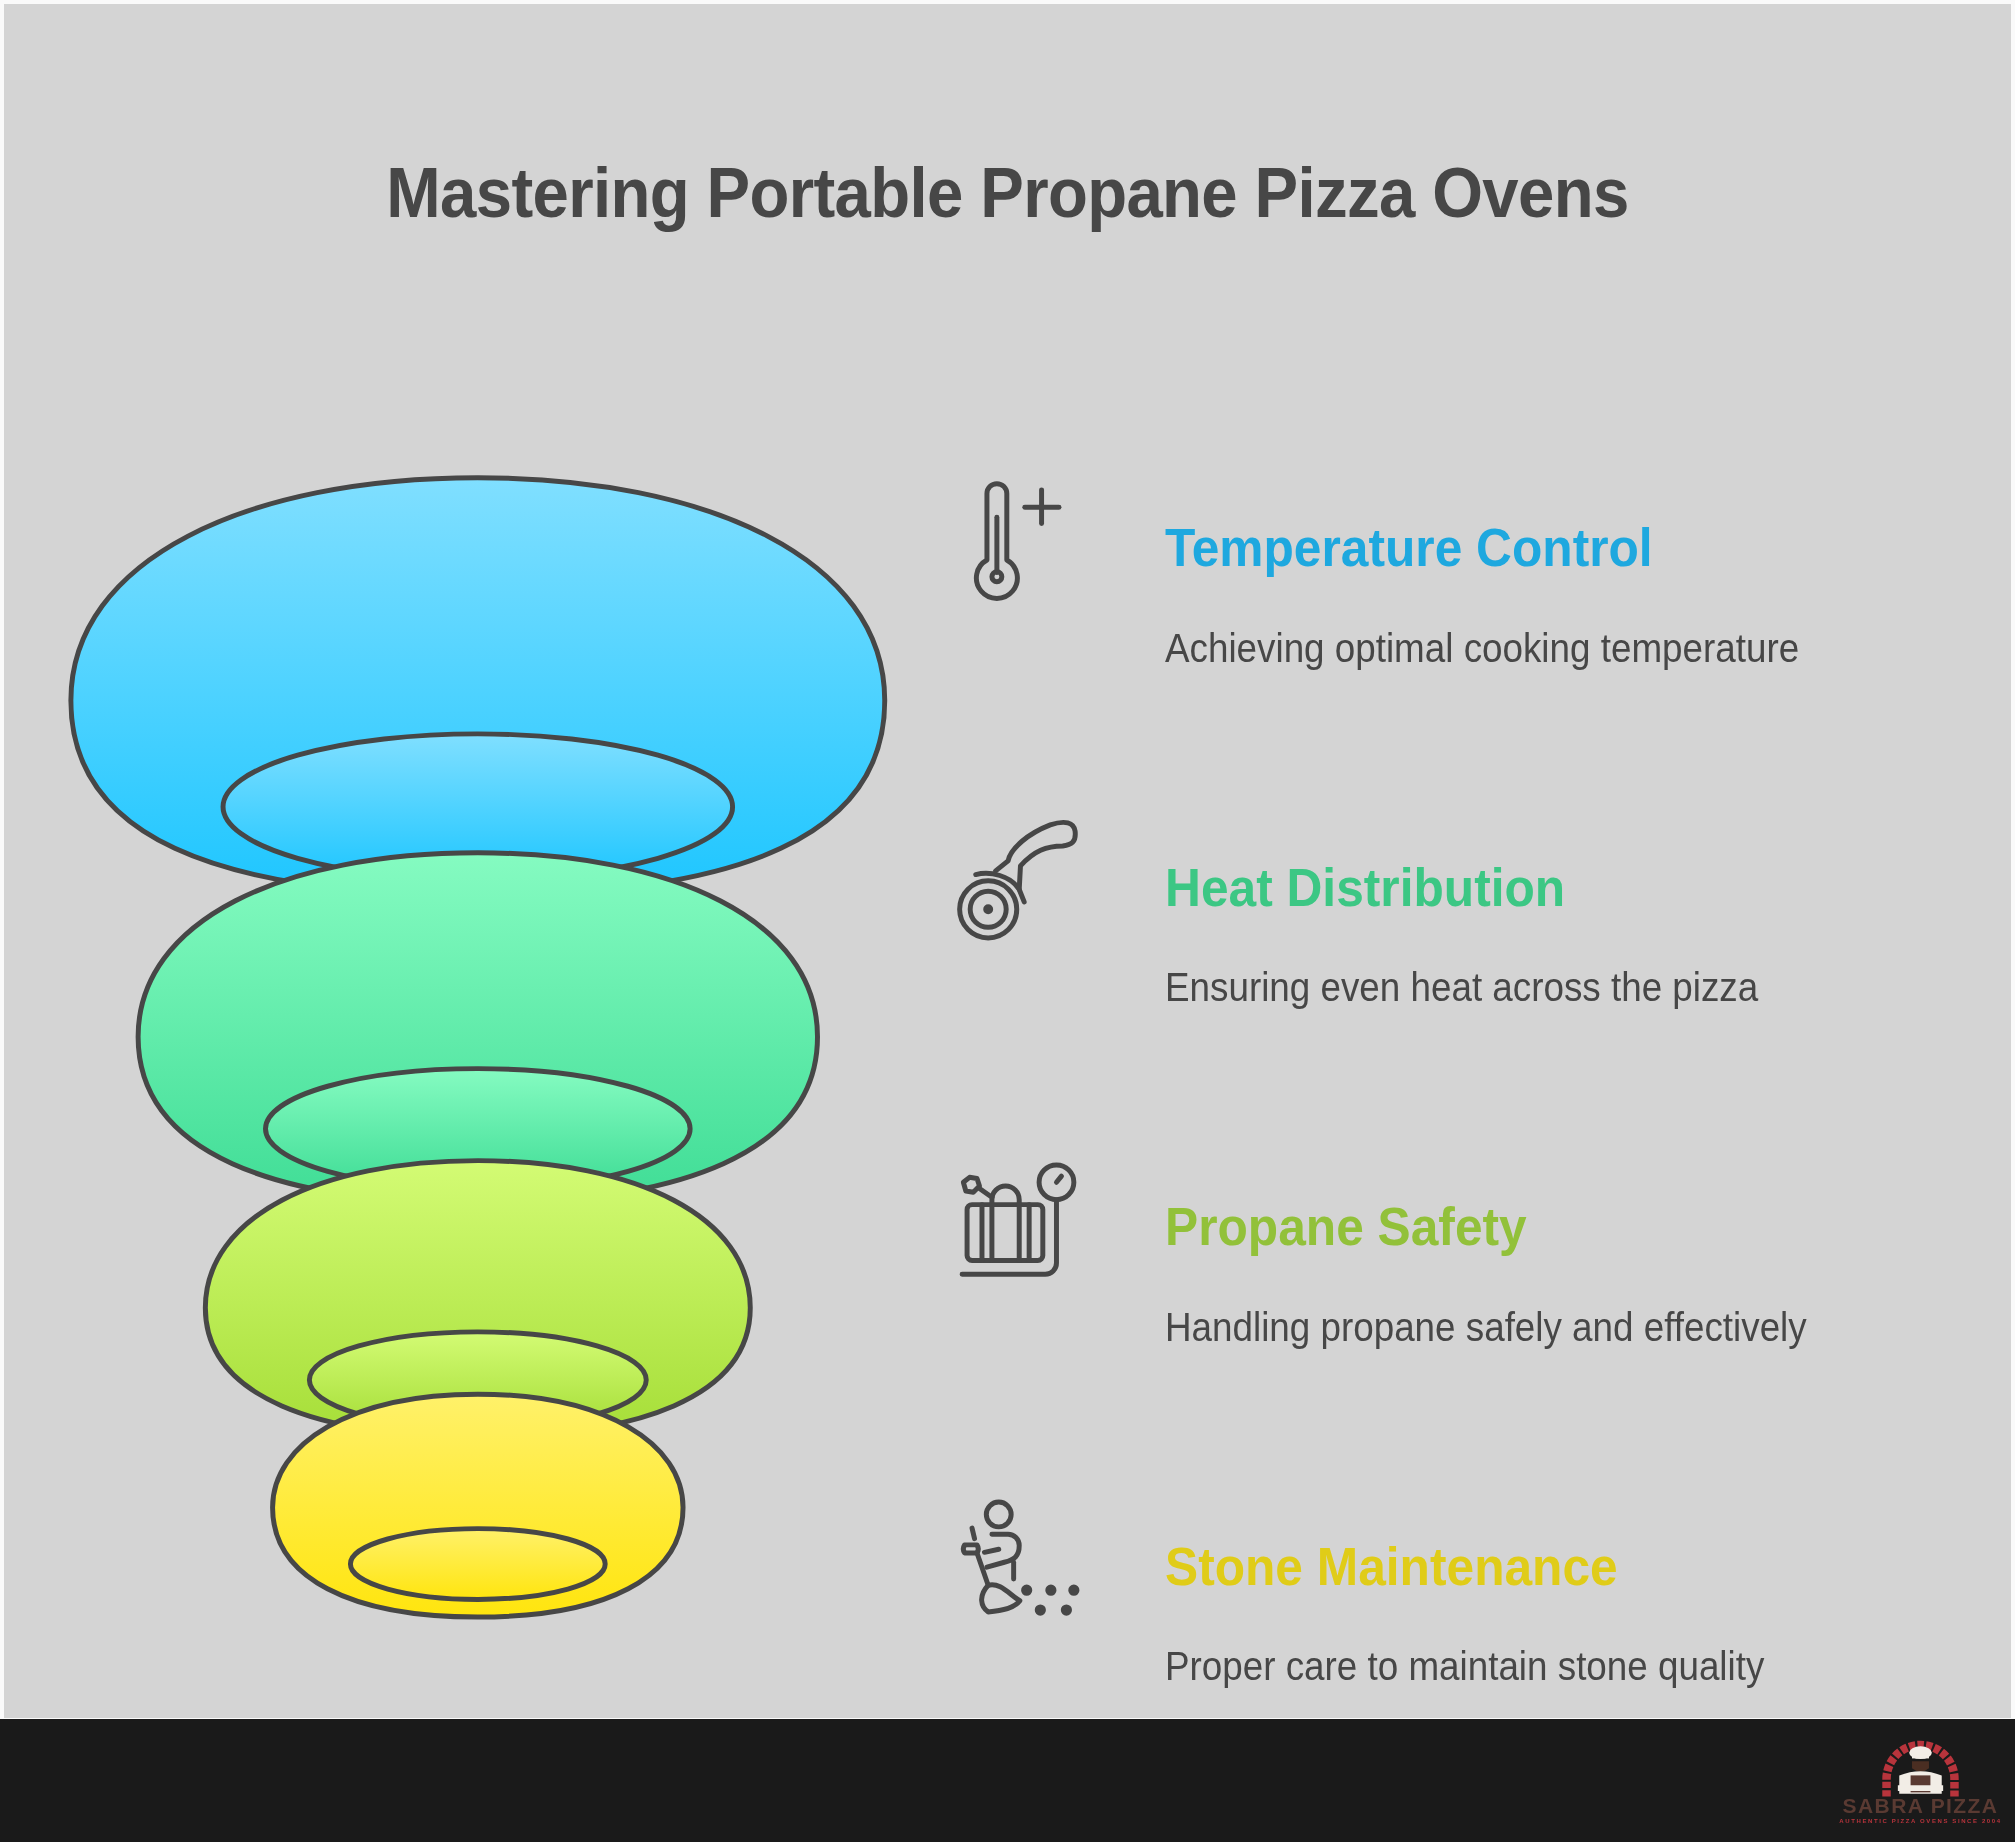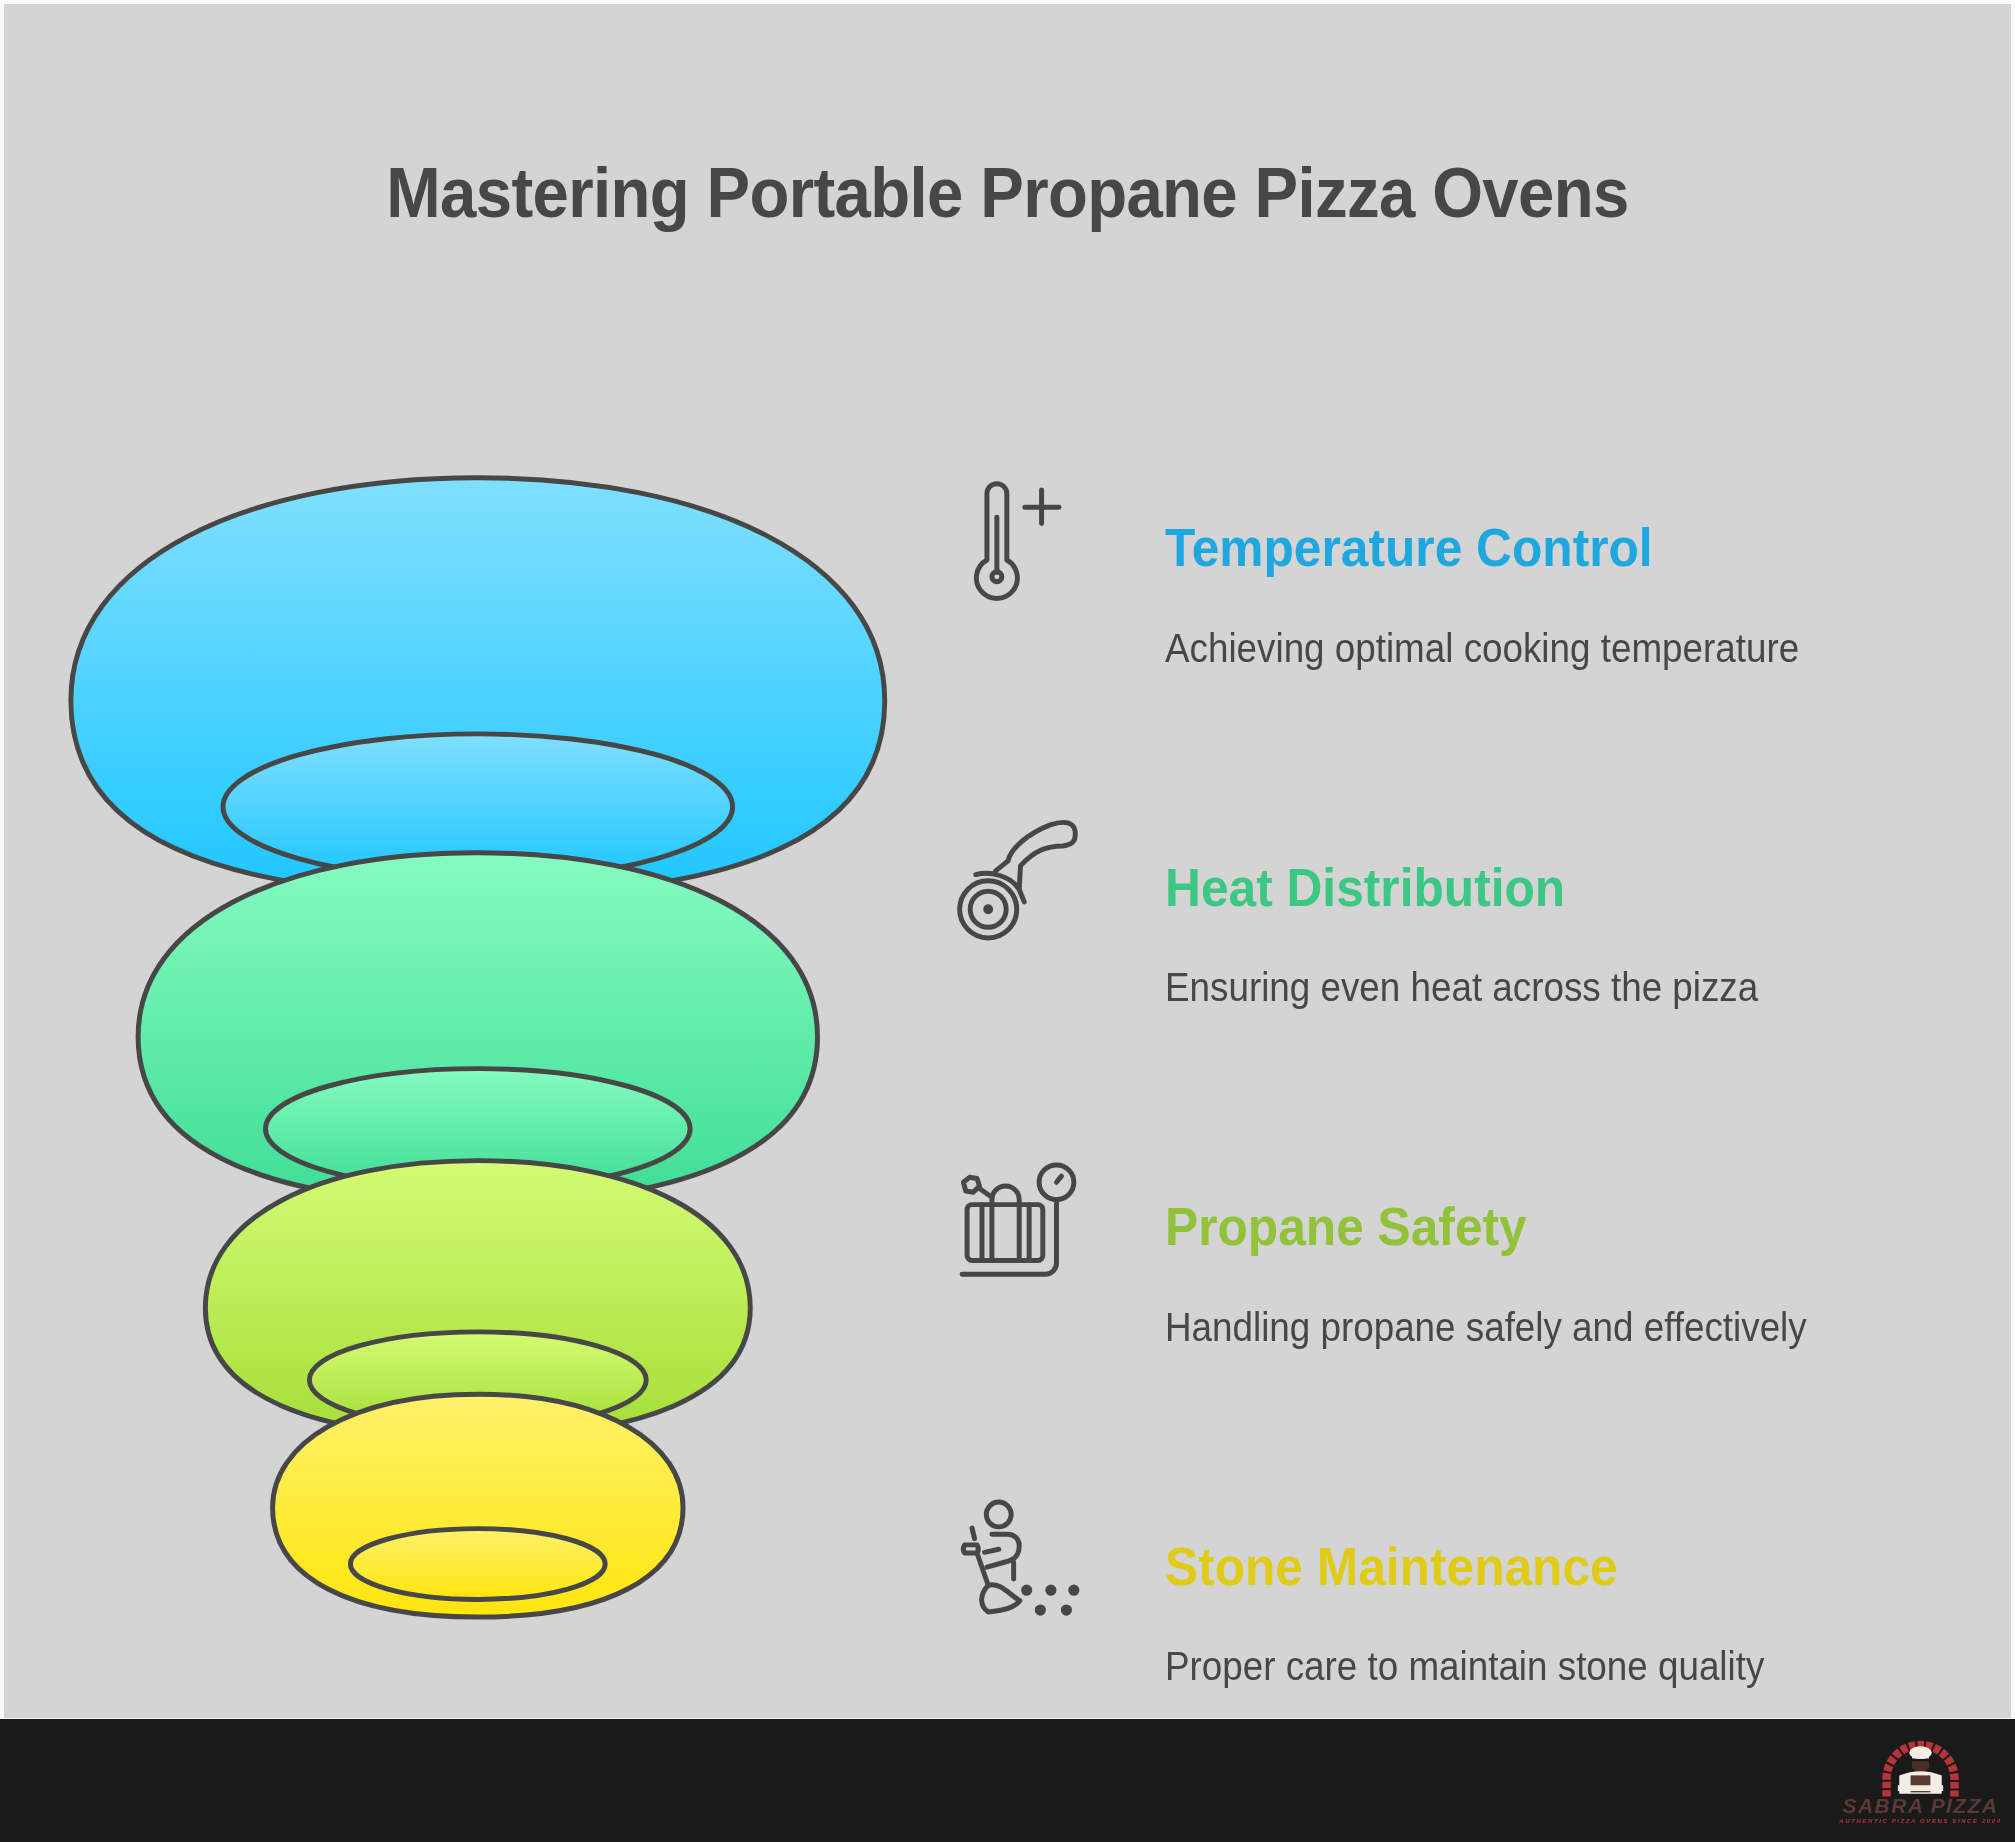--- a/index.html
+++ b/index.html
@@ -10,21 +10,21 @@
            font-size: 71px; font-weight: bold; color: #474747; letter-spacing: -0.7px;
            line-height: 85px; transform: scaleX(0.92); }
   .funnel { position: absolute; left: 0; top: 0; width: 991px; height: 1719px; }
   .icon { position: absolute; width: 149px; height: 149px; }
   .icon svg { width: 100%; height: 100%; }
   .heading { position: absolute; left: 1165px; font-size: 54px; font-weight: bold;
              line-height: 64px; transform-origin: left center; transform: scaleX(0.92); white-space: nowrap; }
   .desc { position: absolute; left: 1165px; font-size: 40px; color: #474747;
           line-height: 50px; transform-origin: left center; transform: scaleX(0.92); white-space: nowrap; }
   .footer { position: absolute; left: 0; top: 1719px; width: 2015px; height: 124px; background: #1a1a1a; }
-  .logo { position: absolute; left: 1837px; top: 1740px; width: 167px; height: 92px; font-style: italic; }
+  .logo { position: absolute; left: 1837px; top: 1740px; width: 167px; height: 92px; }
   .logo svg { width: 100%; height: 100%; }
   .logo-name { position: absolute; left: 0; top: 54px; width: 167px; text-align: center;
                font-size: 21px; font-weight: bold; color: #5a3a32; letter-spacing: 1.4px; }
   .logo-tag { position: absolute; left: 0; top: 78px; width: 167px; text-align: center;
               font-size: 6px; font-weight: bold; color: #b8343c; letter-spacing: 1.6px; white-space: nowrap; }
 </style>
 </head>
 <body>
 
 <div class="panel"></div>

